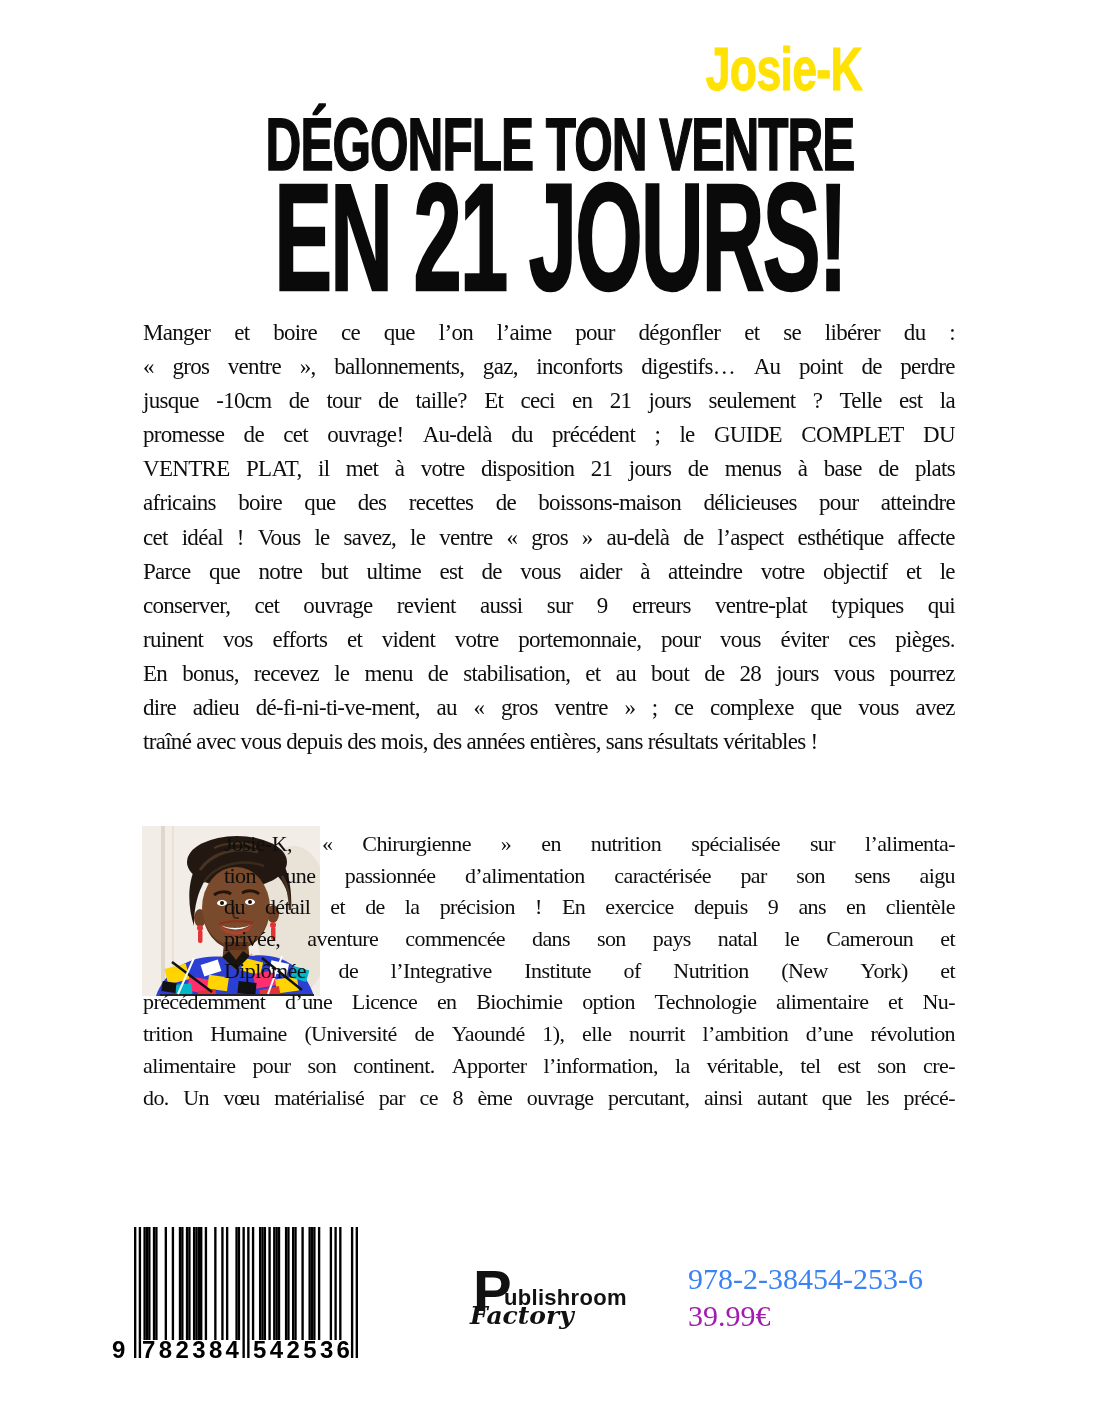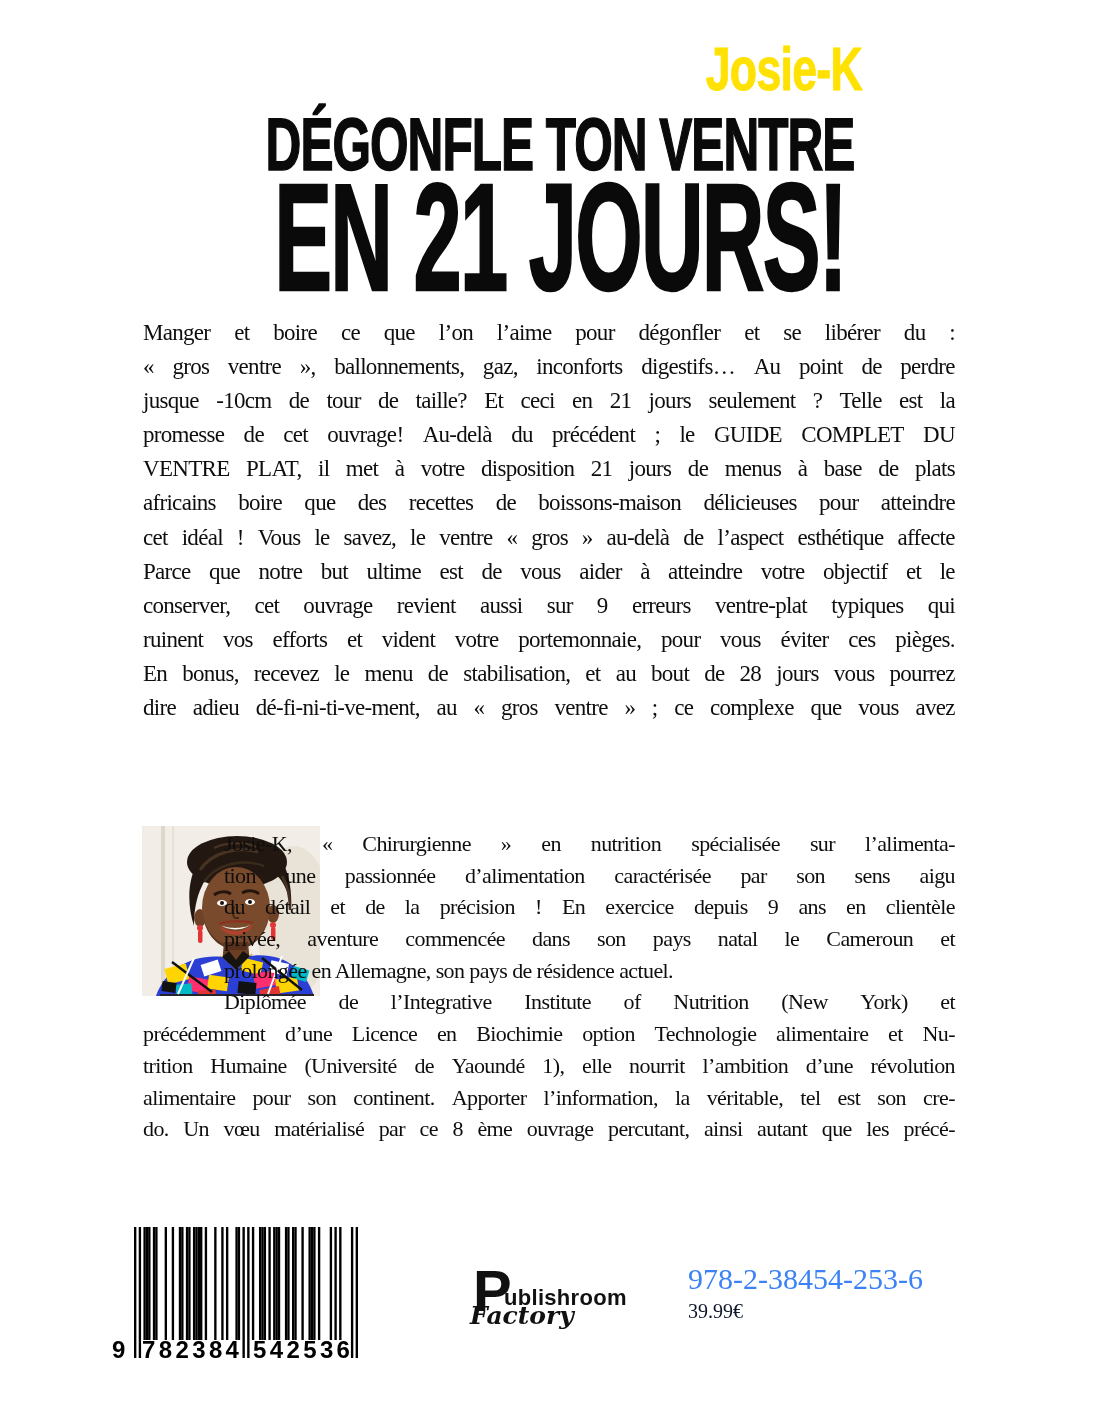--- a/index.html
+++ b/index.html
@@ -74,21 +74,21 @@
     position:absolute; left:31px; top:25px;
     font-family:"Liberation Sans", sans-serif; font-weight:600;
     font-size:22px; line-height:1; letter-spacing:.3px; color:#111;
   }
   .logo-factory {
     position:absolute; left:-3px; top:41px;
     font-family:"DejaVu Serif", serif; font-style:italic; font-weight:bold;
     font-size:25px; line-height:1; color:#111;
   }
   .isbn  { left:688px; top:1264px; font-size:30px; line-height:1; color:#3b82f6; }
-  .price { left:688px; top:1301px; font-size:20px; line-height:1; color:#0f172a; }
+  .price { left:688px; top:1301px; font-size:30px; line-height:1; color:#a21caf; }
 </style>
 </head>
 <body style="background: rgb(255, 255, 255); color: rgb(14, 14, 14);">
 
 <div class="abs author-name" style="color: rgb(255, 226, 3);">Josie-K</div>
 <div class="abs title-1">DÉGONFLE TON VENTRE</div>
 <div class="abs title-2">EN 21 JOURS!</div>
 
 <div class="abs synopsis">
   <div>
@@ -273,20 +273,21 @@
         <span>gros</span>
         <span>ventre</span>
         <span>»</span>
         <span>;</span>
         <span>ce</span>
         <span>complexe</span>
         <span>que</span>
         <span>vous</span>
         <span>avez</span>
       </div>
+      <div class="line plain">traîné avec vous depuis des mois, des années entières, sans résultats véritables !</div>
     </div>
 </div>
 
 <svg class="abs author-photo" viewBox="0 0 178 170" xmlns="http://www.w3.org/2000/svg">
   <rect x="0" y="0" width="178" height="170" fill="#f2ede6"></rect>
   <rect x="19" y="0" width="4" height="170" fill="#ded7cb"></rect>
   <rect x="30" y="0" width="2" height="170" fill="#e7e1d6"></rect>
   <ellipse cx="152" cy="95" rx="38" ry="75" fill="#e9e2d7"></ellipse>
 
   <path d="M 52,100 C 40,62 50,20 93,13 C 133,9 152,40 149,85 C 147,62 138,48 124,42 C 98,30 70,38 60,60 C 54,72 52,86 52,100 Z" fill="#221811"></path>
@@ -394,21 +395,20 @@
         <span>aventure</span>
         <span>commencée</span>
         <span>dans</span>
         <span>son</span>
         <span>pays</span>
         <span>natal</span>
         <span>le</span>
         <span>Cameroun</span>
         <span>et</span>
       </div>
-      <div class="line plain wrapped">prolongée en Allemagne, son pays de résidence actuel.</div>
     </div>
   <div>
       <div class="line jline wrapped">
         <span>Diplômée</span>
         <span>de</span>
         <span>l’Integrative</span>
         <span>Institute</span>
         <span>of</span>
         <span>Nutrition</span>
         <span>(New</span>

